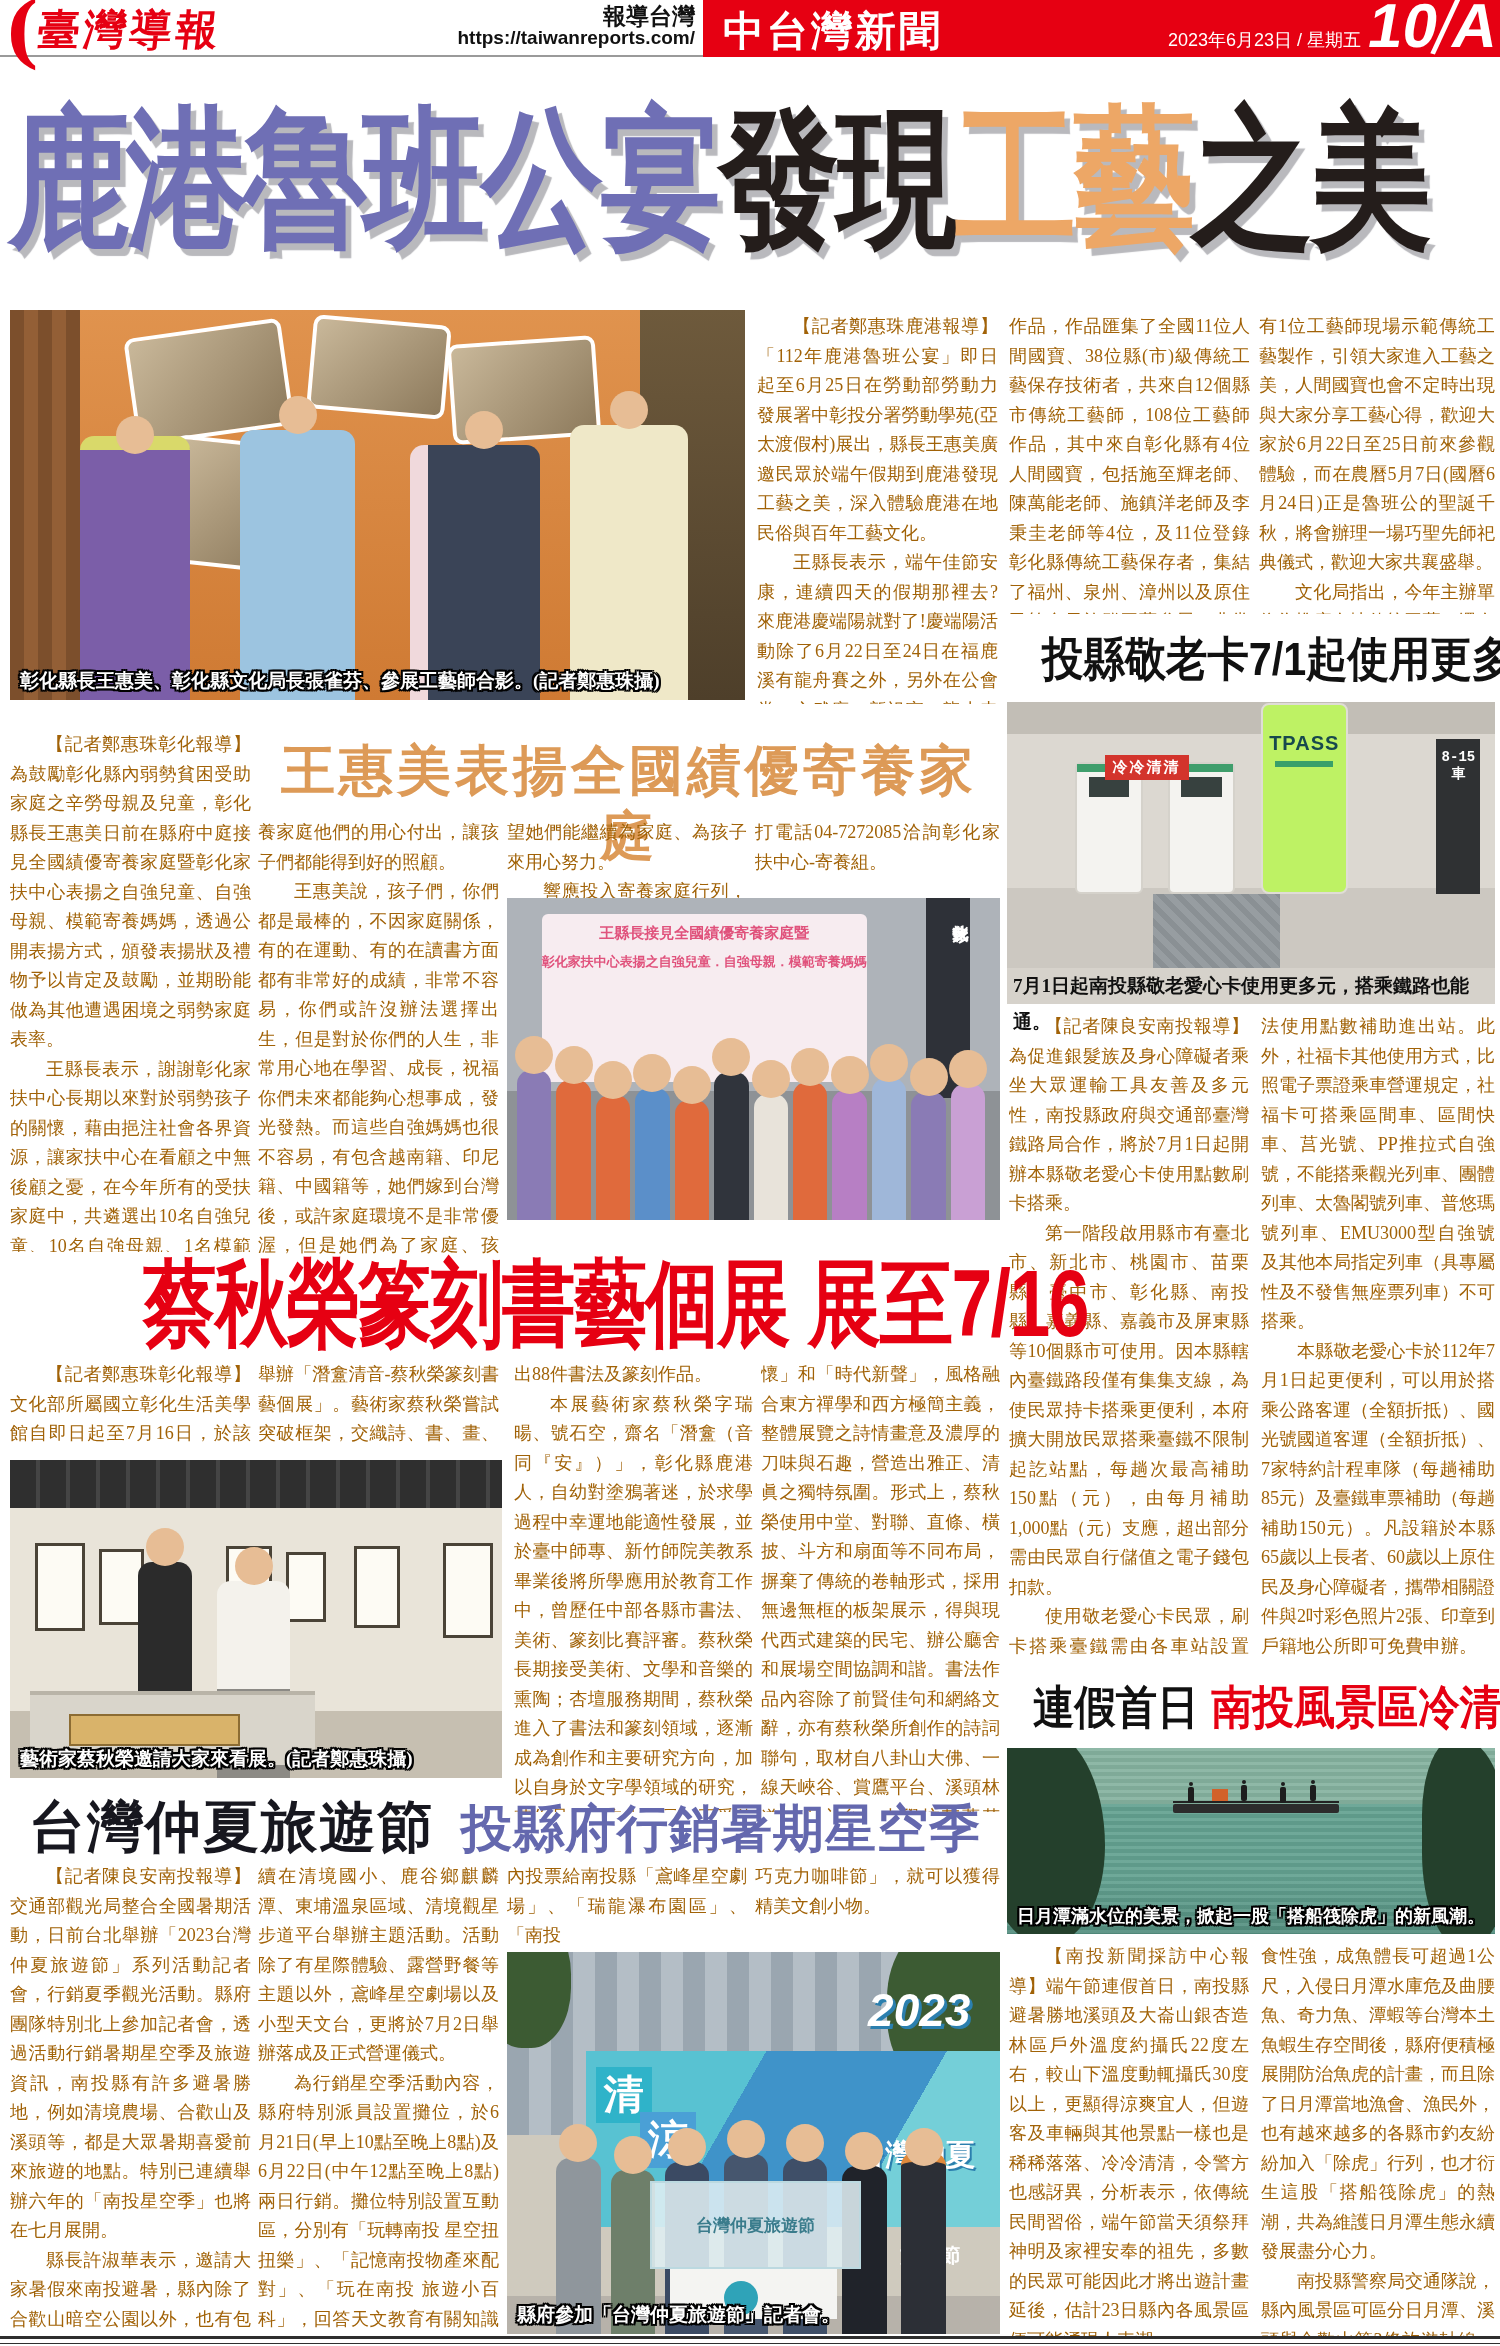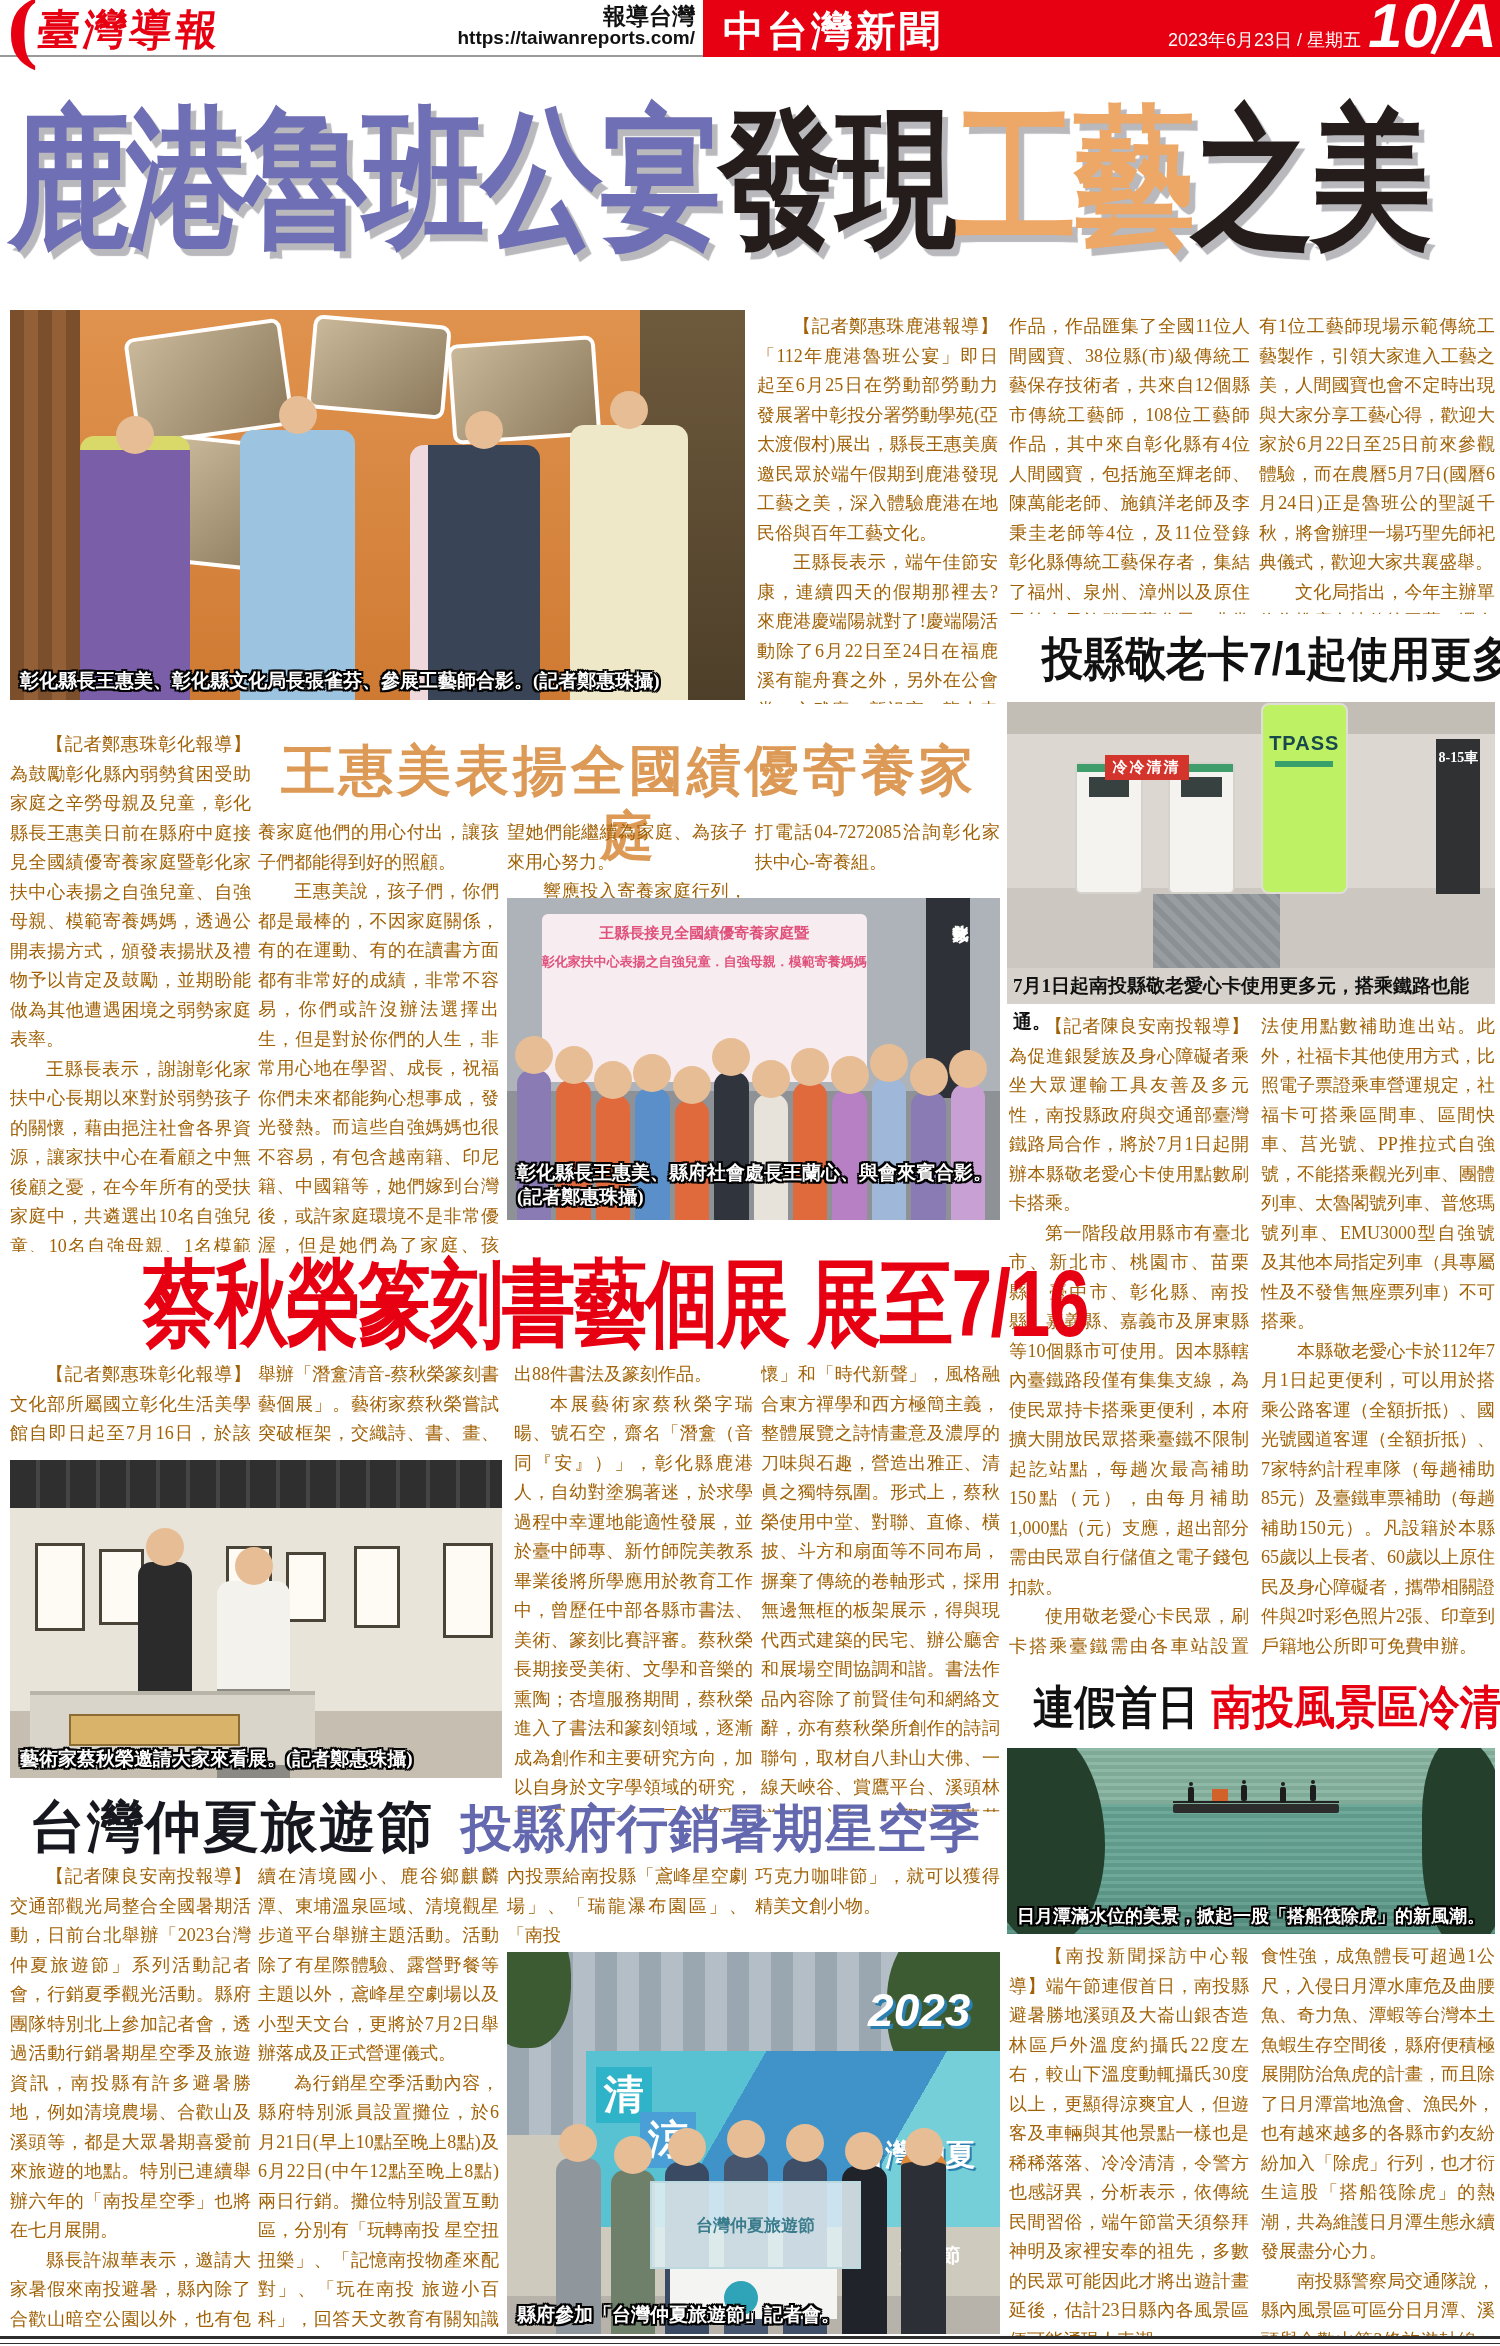--- a/index.html
+++ b/index.html
@@ -93,21 +93,21 @@
   .ph5-floor{position:absolute;left:0;bottom:0;width:100%;height:30%;background:#ccc8c1;}
   .ph5-mat{position:absolute;left:30%;bottom:0;width:26%;height:28%;background:repeating-linear-gradient(45deg,#979da1 0 6px,#8a9094 6px 12px);}
   .ph5-gate{position:absolute;bottom:28%;width:13%;height:48%;background:#f4f3f0;border:2px solid #d5d2cb;border-radius:6px;}
   .ph5-gate .scr{position:absolute;left:18%;top:10%;width:64%;height:16%;background:#37413f;}
   .ph5-gate .grn{position:absolute;left:0;top:0;width:100%;height:6%;background:#3f9e6c;}
   .ph5-tpass{position:absolute;left:52%;bottom:28%;width:17%;height:60%;background:#bef264;border:2px solid #e0ddd6;border-radius:8px;
              display:flex;flex-direction:column;align-items:center;padding-top:27px;z-index:3;}
   .ph5-tpass .tp{font-family:"Liberation Sans","DejaVu Sans",sans-serif;font-weight:900;font-size:20px;color:#17494d;letter-spacing:1px;}
   .ph5-tpass .bar{width:70%;height:6px;background:#38a06a;margin-top:6px;}
   .ph5-red{position:absolute;left:20%;top:20%;background:#d3342c;color:#fff;font-size:15px;font-weight:700;padding:3px 8px;z-index:4;letter-spacing:2px;}
-  .ph5-blk{position:absolute;right:3%;bottom:28%;width:9%;height:58%;background:#2f3133;z-index:2;}
+  .ph5-blk{position:absolute;right:3%;bottom:28%;width:9%;height:58%;background:#2f3133;z-index:2;font-family:Liberation Mono, monospace;}
   .ph5-blk .pl{color:#fff;font-size:14px;font-weight:700;text-align:center;margin-top:10px;}
   
   .ph6-water{position:absolute;inset:0;background:linear-gradient(180deg,#86b3a0 0 30%,#64a291 30% 70%,#548e7f);}
   .ph6-rip{position:absolute;inset:0;background:repeating-linear-gradient(180deg,rgba(255,255,255,.07) 0 3px,rgba(0,0,0,.05) 3px 7px);}
   .ph6-tree{position:absolute;background:#24402c;border-radius:40% 60% 50% 50%;}
   .ph6-boat{position:absolute;left:34%;top:30%;width:34%;height:9px;background:#2c2c2c;border-radius:2px;}
   .ph6-rail{position:absolute;left:34%;top:24%;width:34%;height:8px;border-bottom:2px solid #222;}
   .ph6-man{position:absolute;width:6px;height:16px;background:#1d1d1d;border-radius:2px;}
   .ph6-man::before{content:"";position:absolute;left:1px;top:-5px;width:4px;height:4px;border-radius:50%;background:#1d1d1d;}
   .ph6-box{position:absolute;left:42%;top:22%;width:16px;height:12px;background:#d2622a;}
@@ -235,21 +235,20 @@
     <div class="figure" style="left:18%;width:7%;height:125px;background:#e06a3c"></div>
     <div class="figure" style="left:26%;width:7%;height:132px;background:#5b8fc9"></div>
     <div class="figure" style="left:34%;width:7%;height:120px;background:#e06a3c"></div>
     <div class="figure" style="left:42%;width:7%;height:148px;background:#30343c"></div>
     <div class="figure" style="left:50%;width:7%;height:126px;background:#e8e3da"></div>
     <div class="figure" style="left:58%;width:7%;height:138px;background:#e06a3c"></div>
     <div class="figure" style="left:66%;width:7%;height:130px;background:#b77fc4"></div>
     <div class="figure" style="left:74%;width:7%;height:142px;background:#9fb7d9"></div>
     <div class="figure" style="left:82%;width:7%;height:128px;background:#8a7bb5"></div>
     <div class="figure" style="left:90%;width:7%;height:136px;background:#c9a0d4"></div>
-    <div class="cap" style="bottom:10px">彰化縣長王惠美、縣府社會處長王蘭心、與會來賓合影。(記者鄭惠珠攝)</div>
   </div>
 
   <div class="t-seal"><span class="in">蔡秋榮篆刻書藝個展  展至7/16</span></div>
   <div class="col" style="left:10px;top:1360px;width:241px;height:92px">
       <p class="para ind">【記者鄭惠珠彰化報導】文化部所屬國立彰化生活美學館自即日起至7月16日，於該館第三展覽室</p>
     </div>
   <div class="col" style="left:258px;top:1360px;width:241px;height:92px">
       <p class="para">舉辦「潛盫清音-蔡秋榮篆刻書藝個展」。藝術家蔡秋榮嘗試突破框架，交織詩、書、畫、印之美，展</p>
     </div>
   <div class="photo" style="left:10px;top:1460px;width:492px;height:318px">

